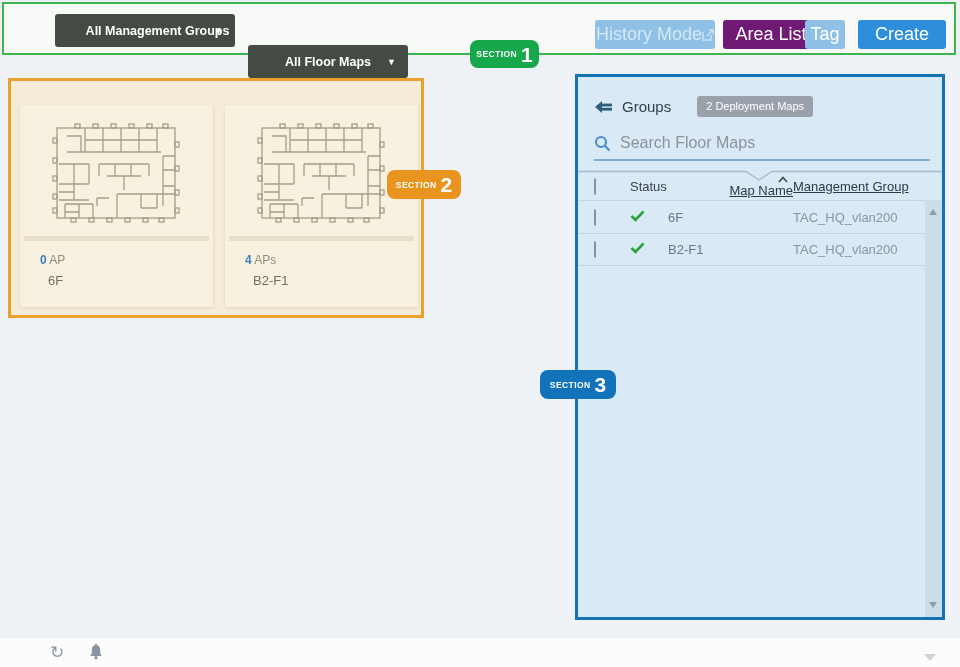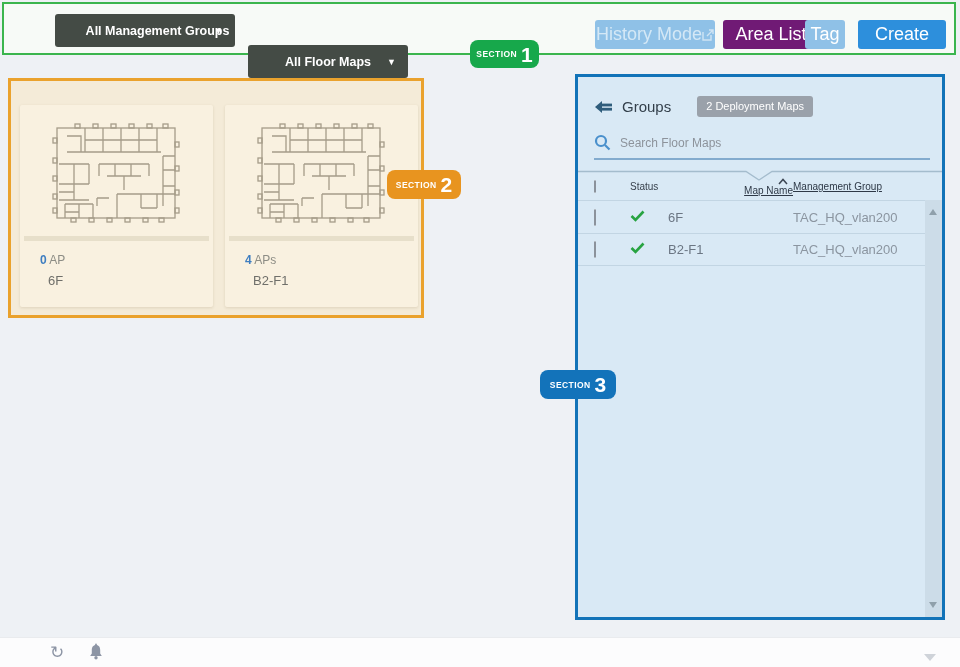--- a/index.html
+++ b/index.html
@@ -49,27 +49,27 @@
 
   
   .details-panel { position:absolute; left:575px; top:74px; width:370px; height:546px;
                    border:3px solid #1273b8; background:#d9e9f5; }
   .panel-head { display:flex; align-items:center; margin:19px 0 0 16px; }
   .details-title { font-size:15px; color:#333f4a; margin-left:9px; }
   .count-badge { margin-left:26px; background:#9aa1aa; color:#fff; font-size:11px;
                  padding:4px 9px 5px; border-radius:3px; }
   .search-row { display:flex; align-items:center; margin:17px 0 0 16px; }
   .search-input { border:none; background:transparent; outline:none; margin-left:9px;
-                  font-size:12px; color:#49525c; width:250px; font-family:"Liberation Sans",sans-serif; }
+                  font-size:16px; color:#49525c; width:250px; font-family:"Liberation Sans",sans-serif; }
   .search-input::placeholder { color:#8d939b; opacity:1; }
   .search-underline { height:2px; background:#83abce; margin:7px 12px 0 16px; }
   .notch-line { position:absolute; left:0; top:93px; width:364px; height:12px; }
 
   .tbl-header { position:absolute; left:0; top:96px; width:364px; height:27px;
-                display:flex; align-items:center; padding-left:16px; font-size:10px; color:#39424d; }
+                display:flex; align-items:center; padding-left:16px; font-size:13px; color:#39424d; }
   .cell-cb { width:36px; } .cell-status { width:38px; } .cell-name { width:125px; }
   .cell-group { flex:1; }
   .hdr-status { width:38px; }
   .hdr-name-wrap { width:125px; display:flex; align-items:flex-end;flex-direction:column; }
   .hdr-link { text-decoration:underline; color:#2e3947; cursor:pointer; }
   .checkbox { width:15px; height:15px; border:1px solid #8b929b; background:#f2f7fb;
               border-radius:2px; cursor:pointer; }
   .sort-caret { margin-right:5px; display:inline-flex; }
 
   .tbl-body { position:absolute; left:0; top:123px; width:364px; }

